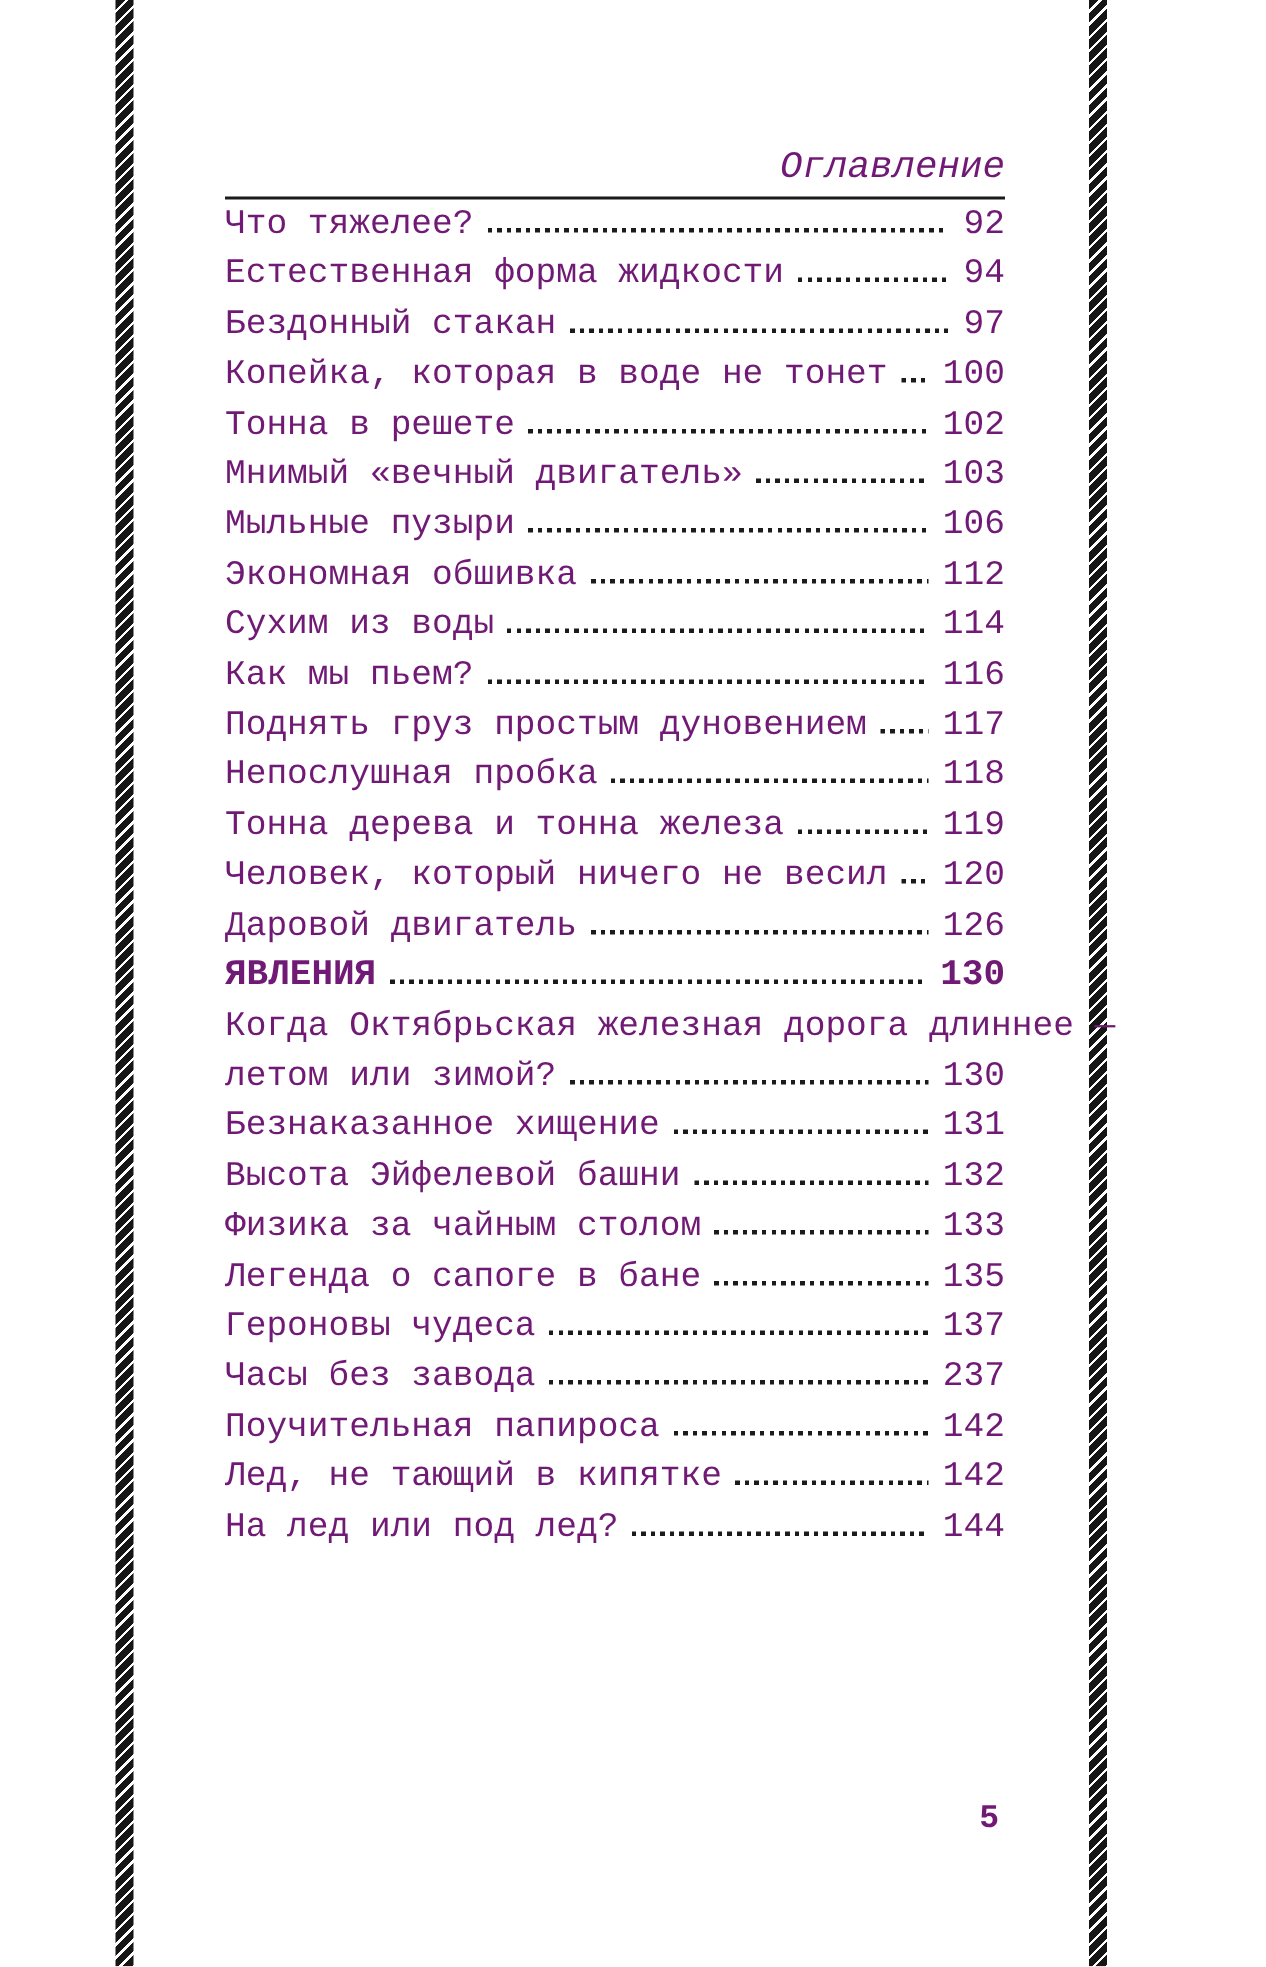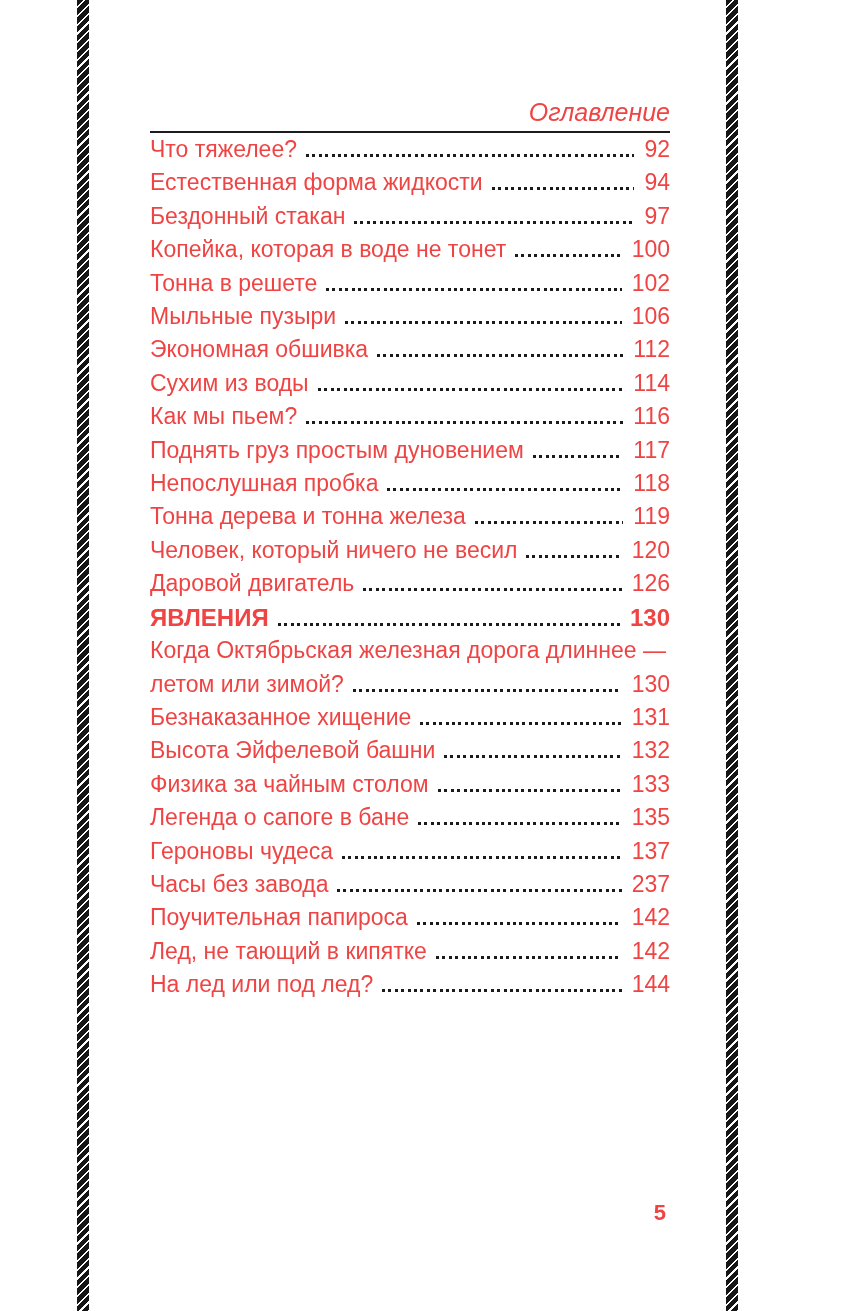--- a/index.html
+++ b/index.html
@@ -5,22 +5,22 @@
   html, body {
     margin: 0;
     padding: 0;
     background: #ffffff;
   }
   .page {
     position: relative;
     width: 844px;
     height: 1311px;
     background: #ffffff;
-    font-family: Liberation Sans, sans-serif;
-    color: #ef4444;
+    font-family: Liberation Mono, monospace;
+    color: #701a75;
     overflow: hidden;
   }
   
   .border-strip {
     position: absolute;
     top: 0;
     bottom: 0;
     width: 12px;
     background: repeating-linear-gradient(
       135deg,
@@ -123,20 +123,25 @@
         <span class="title">Копейка, которая в воде не тонет</span>
         <span class="dots"></span>
         <span class="pagenum">100</span>
       </div>
       <div class="row">
         <span class="title">Тонна в решете</span>
         <span class="dots"></span>
         <span class="pagenum">102</span>
       </div>
       <div class="row">
+        <span class="title">Мнимый «вечный двигатель»</span>
+        <span class="dots"></span>
+        <span class="pagenum">103</span>
+      </div>
+      <div class="row">
         <span class="title">Мыльные пузыри</span>
         <span class="dots"></span>
         <span class="pagenum">106</span>
       </div>
       <div class="row">
         <span class="title">Экономная обшивка</span>
         <span class="dots"></span>
         <span class="pagenum">112</span>
       </div>
       <div class="row">

